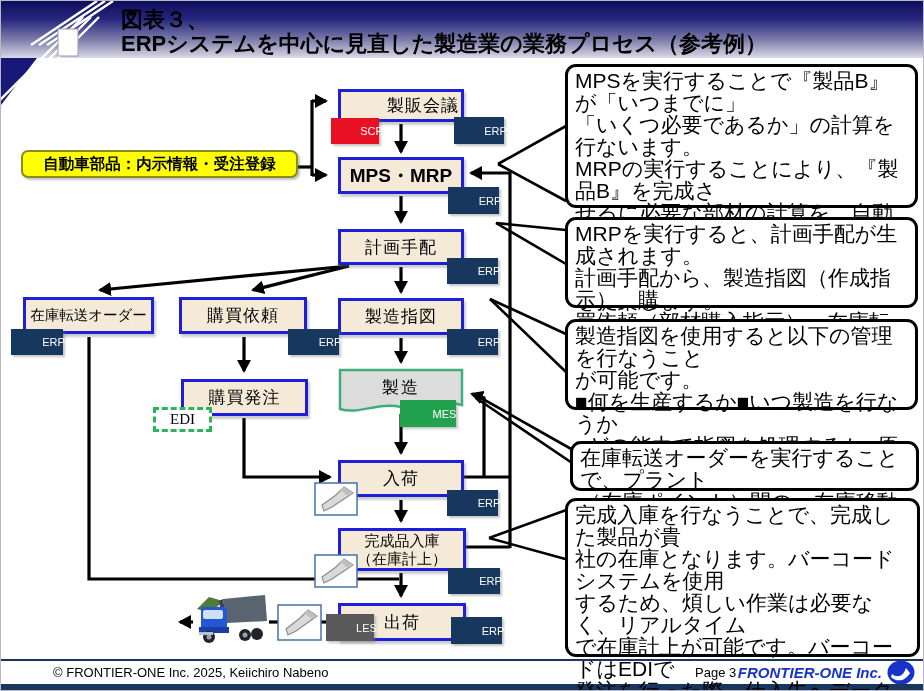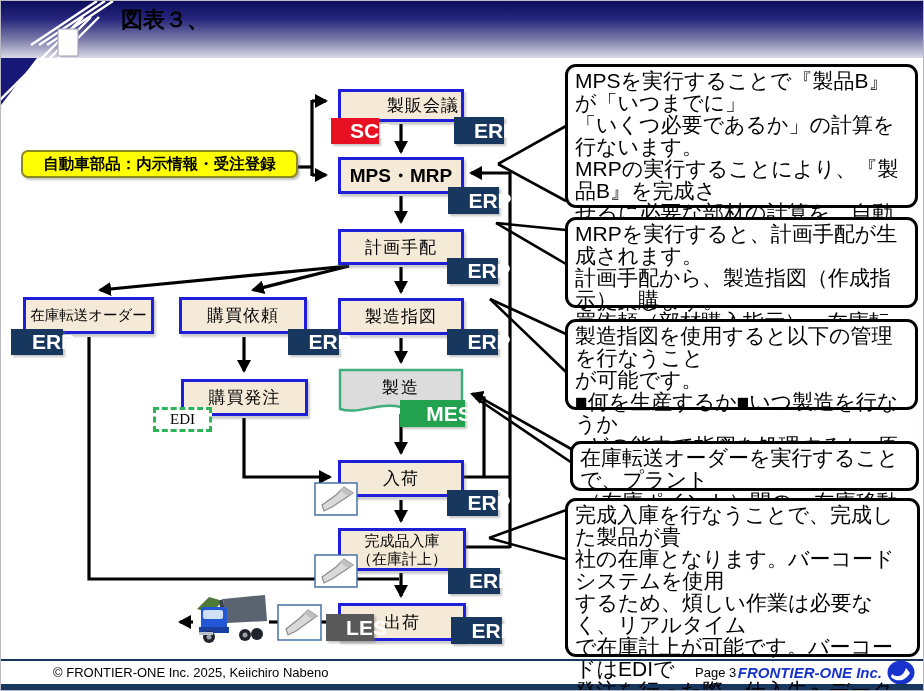--- a/index.html
+++ b/index.html
@@ -17,21 +17,21 @@
   .title2{position:absolute;left:120px;top:28px;font-size:22px;font-weight:bold;color:#000;white-space:nowrap;}
   .hdr-deco{position:absolute;left:0;top:0;pointer-events:none;}
   
   .pbox{
     position:absolute;box-sizing:border-box;border:3px solid var(--box_border_blue);
     background:var(--box_fill);display:flex;align-items:center;justify-content:center;
     font-size:17px;letter-spacing:1px;box-shadow:2px 3px 2px rgba(110,110,110,.35);
   }
   .badge{
     position:absolute;box-sizing:border-box;display:flex;align-items:center;justify-content:center;
-    color:#fff;font-weight:bold;font-size:21px;box-shadow:2px 2px 2px rgba(110,110,110,.4);padding-left:33px;
+    color:#fff;font-weight:normal;font-size:11px;box-shadow:2px 2px 2px rgba(110,110,110,.4);padding-left:33px;
   }
   .b-erp{background:var(--erp_navy);}
   .b-scp{background:var(--scp_red);}
   .b-mes{background:var(--mes_green);}
   .b-les{background:var(--les_gray);}
   .edi{
     position:absolute;box-sizing:border-box;border:3px dashed var(--edi_green);background:#fff;
     display:flex;align-items:center;justify-content:center;font-size:15px;color:#000;
   }
   .note-yellow{
@@ -65,20 +65,21 @@
   .logo{position:absolute;right:8px;top:659px;display:flex;align-items:center;gap:5px;}
   .logo-text{font-size:15px;font-weight:bold;font-style:italic;color:var(--logo_blue);white-space:nowrap;}
 </style>
 </head>
 <body>
 
 <div id="slide">
 
   <div class="header">
     <div class="title1">図表３、</div>
+    <div class="title2">ERPシステムを中心に見直した製造業の業務プロセス（参考例）</div>
   </div>
   <svg class="hdr-deco" width="170" height="106">
     <polygon points="0,57 36,57 0,104" fill="#181878"></polygon>
     <g stroke="#ffffff" stroke-width="2.4">
       <line x1="30" y1="44" x2="96" y2="0"></line>
       <line x1="38" y1="44" x2="104" y2="0"></line>
       <line x1="46" y1="44" x2="112" y2="0"></line>
       <line x1="-4" y1="102" x2="82" y2="16"></line>
       <line x1="4" y1="102" x2="90" y2="16"></line>
       <line x1="12" y1="102" x2="98" y2="16"></line>
@@ -153,21 +154,21 @@
   <div class="pbox lift" style="left:337px;top:297px;width:126px;height:37px;">製造指図</div>
   <div class="badge b-erp lift3" style="left:446px;top:328px;width:51px;height:26px;">ERP</div>
 
   <div class="pbox lift" style="left:180px;top:378px;width:127px;height:37px;">購買発注</div>
   <div class="edi lift3" style="left:152px;top:406px;width:59px;height:25px;font-family:Liberation Serif, serif;">EDI</div>
 
   <svg class="doc-shape lift" viewBox="0 0 126 48">
     <path d="M2,2 H124 V37 C103,31 92,45 63,39 C40,34 20,47 2,41 Z" fill="#dcdcdc" stroke="#3fae7c" stroke-width="2.5"></path>
   </svg>
   <div class="doc-label lift">製造</div>
-  <div class="badge b-mes lift3" style="left:399px;top:399px;width:65px;height:27px;">MES</div>
+  <div class="badge b-mes lift3" style="left:399px;top:399px;width:56px;height:27px;">MES</div>
 
   <div class="pbox lift" style="left:337px;top:459px;width:126px;height:37px;">入荷</div>
   <div class="badge b-erp lift3" style="left:446px;top:489px;width:51px;height:26px;">ERP</div>
 
   <div class="pbox lift" style="left:337px;top:527px;width:128px;height:43px;font-size:15px;line-height:18px;letter-spacing:0;white-space:pre-line;text-align:center;">完成品入庫
 （在庫計上）</div>
   <div class="badge b-erp lift3" style="left:447px;top:567px;width:52px;height:26px;">ERP</div>
 
   <div class="pbox lift" style="left:337px;top:602px;width:128px;height:38px;">出荷</div>
   <div class="badge b-les lift3" style="left:325px;top:613px;width:48px;height:27px;">LES</div>

